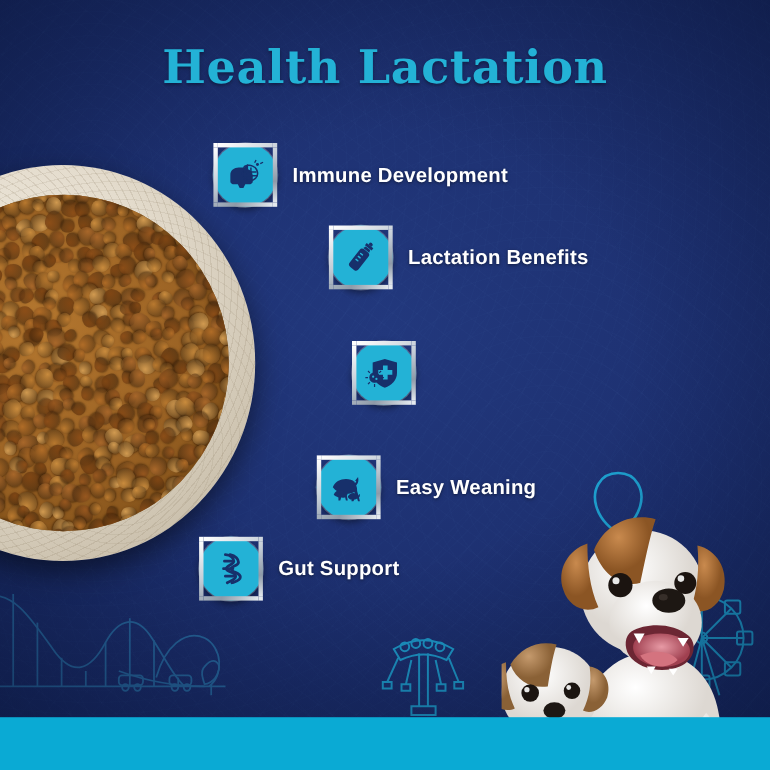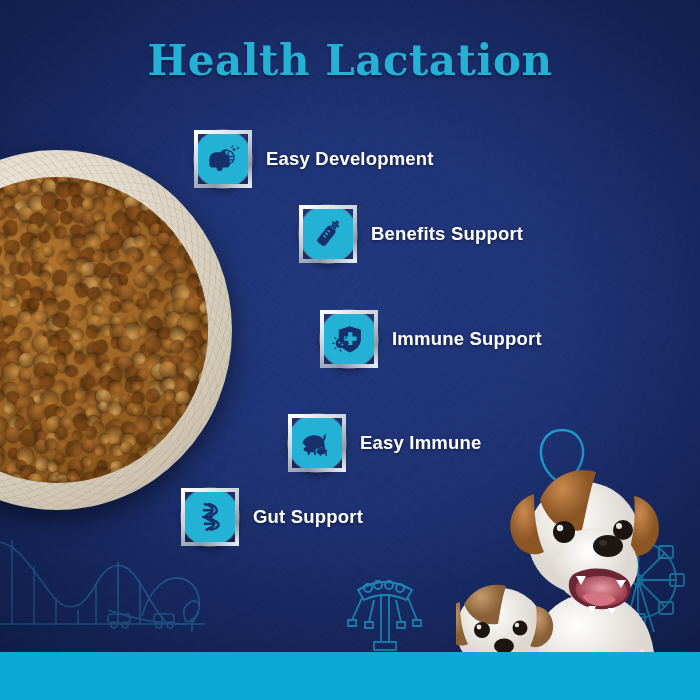--- a/index.html
+++ b/index.html
@@ -626,72 +626,71 @@
           <path d="M4 20 c0-5 4-8 9-8 h6 l4-4 v6 c3 1 5 4 5 7 v6 c0 2-2 3-4 3 h-4 l-2 4 h-4 l-2-4 h-4 c-2 0-4-1-4-3z"></path>
         </g>
         <g fill="none" stroke="#17306b" stroke-width="1.6">
           <path d="M19 11 c6-3 13 0 14 6 c1 5-3 9-8 9 c-5 0-8-3-8-7 c0-3 1-6 2-8z"></path>
           <path d="M22 13 v12 M26 12 v13 M18 17 h14 M18 21 h15"></path>
         </g>
         <circle cx="33" cy="9" r="1.6" fill="#17306b"></circle>
         <path d="M30 7 l1.5 -3 M36 8 l3 -1.5" stroke="#17306b" stroke-width="1.4" fill="none"></path>
       </svg>
     </div>
-    <div class="benefit-label">Easy Development</div>
+    <div class="benefit-label">Immune Development</div>
   </div>
 
   <div class="benefit" style="left:299px;top:205px;">
     <div class="badge">
       <svg viewBox="0 0 40 40">
         <g fill="#17306b" transform="rotate(38 20 20)">
           <path d="M15.5 4 h9 v3 h-9z"></path>
           <path d="M17 7.5 h6 l1 3 h-8z"></path>
           <rect x="14" y="11" width="12" height="24" rx="3.5"></rect>
           <path d="M18 1.5 q2 -1.5 4 0 l0 2.5 h-4z"></path>
         </g>
         <g fill="#23b2d6" transform="rotate(38 20 20)">
           <rect x="16.5" y="16" width="4" height="1.6" rx=".8"></rect>
           <rect x="16.5" y="20" width="4" height="1.6" rx=".8"></rect>
           <rect x="16.5" y="24" width="4" height="1.6" rx=".8"></rect>
         </g>
       </svg>
     </div>
-    <div class="benefit-label">Benefits Support</div>
+    <div class="benefit-label">Lactation Benefits</div>
   </div>
 
   <div class="benefit" style="left:320px;top:310px;">
     <div class="badge">
       <svg viewBox="0 0 40 40">
         <path d="M21 5 l13 4 v11 c0 8-6 13-13 16 c-7-3-13-8-13-16 V9z" fill="#17306b"></path>
         <path d="M19 12 h5 v5 h5 v5 h-5 v5 h-5 v-5 h-5 v-5 h5z" fill="#23b2d6"></path>
         <g fill="#17306b" stroke="#17306b" stroke-width="1.3">
           <circle cx="10" cy="25" r="5" fill="#17306b"></circle>
           <path d="M10 18 v-3 M10 32 v3 M3 25 h-3 M17 25 h3 M5 20 l-2-2 M15 30 l2 2 M5 30 l-2 2 M15 20 l2-2"></path>
         </g>
         <g fill="#23b2d6">
             <circle cx="8.5" cy="24" r="1.2"></circle>
             <circle cx="12" cy="26.5" r="1.2"></circle>
           </g>
       </svg>
     </div>
-    <div class="benefit-label">Immune Support</div>
   </div>
 
   <div class="benefit" style="left:288px;top:414px;">
     <div class="badge">
       <svg viewBox="0 0 40 40">
         <g fill="#17306b">
           <path d="M3 20 c2-6 8-9 14-9 c4 0 7 1 9 3 l4-5 c1 4 0 7-2 9 c1 2 1 4 1 6 l2 7 h-3 l-2-6 c-2 1-5 2-8 2 l-2 4 h-3 l1-4 c-4-1-8-3-11-7z"></path>
           <circle cx="27" cy="14" r="1" fill="#23b2d6"></circle>
           <path d="M4 28 c1-3 4-5 7-5 c3 0 5 2 6 4 l2-3 c0 2 0 4-1 5 l1 5 h-2 l-1-4 c-1 1-3 1-4 1 l-1 3 h-2 l0-3 c-2-1-4-2-5-3z"></path>
           <path d="M19 30 c1-2 3-4 6-4 c2 0 4 1 5 3 l2-2 c0 2 0 3-1 4 l1 4 h-2 l-1-3 c-1 1-2 1-3 1 l-1 2 h-2 l0-2 c-2 0-3-1-4-3z"></path>
         </g>
       </svg>
     </div>
-    <div class="benefit-label">Easy Immune</div>
+    <div class="benefit-label">Easy Weaning</div>
   </div>
 
   <div class="benefit" style="left:181px;top:488px;">
     <div class="badge">
       <svg viewBox="0 0 40 40">
         <g fill="none" stroke="#17306b" stroke-width="3" stroke-linecap="round">
           <path d="M14 5 c6 0 9 4 9 7 c0 4-8 4-8 8 c0 4 10 3 10 8 c0 4-6 5-9 7"></path>
           <path d="M19 5 c6 1 9 5 9 8 c0 4-8 4-8 7 c0 4 10 4 10 9 c0 4-6 5-9 6"></path>
           <path d="M13 12 h8 M12 20 h10 M14 28 h9"></path>
         </g>

